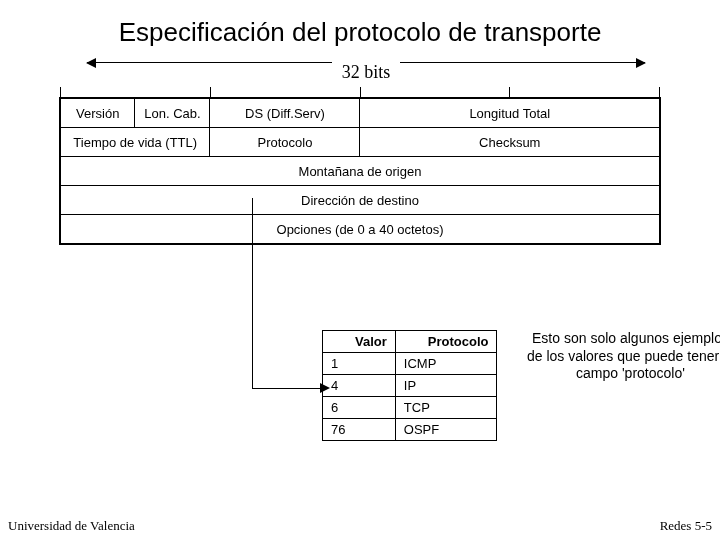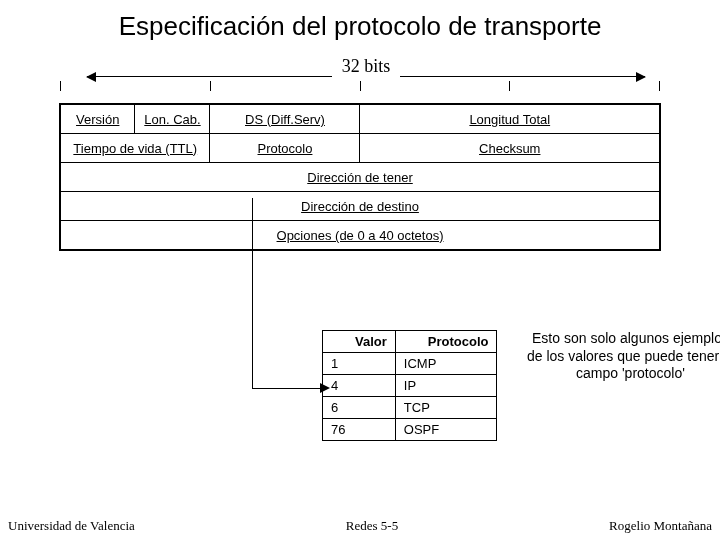--- a/index.html
+++ b/index.html
@@ -8,25 +8,25 @@
     width: 720px;
     height: 540px;
     font-family: Arial, Helvetica, sans-serif;
     background: #fff;
     position: relative;
     overflow: hidden;
   }
   .title {
     text-align: center;
     font-size: 26px;
-    margin-top: 11px;
+    margin-top: 17px;
   }
   .bits-row {
     display: flex;
-    align-items: flex-end;
+    align-items: flex-start;
     justify-content: center;
     margin-top: 14px;
     font-family: "Times New Roman", Times, serif;
     font-size: 18px;
     padding-left: 12px;
   }
   .bits-line {
     height: 1px;
     background: #000;
     flex: 0 0 245px;
@@ -53,25 +53,24 @@
   }
   .tick {
     flex: 1 1 0;
     border-left: 1px solid #000;
     height: 10px;
   }
   .tick:last-child { border-right: 1px solid #000; }
 
   .hdr-table {
     width: 600px;
-    margin: 12px auto;
+    margin: 0 auto;
     border: 2px solid #000;
     border-collapse: collapse;
     table-layout: fixed;
-    text-decoration: underline;
   }
   .hdr-table td {
     border: 1px solid #000;
     font-size: 13px;
     text-align: center;
     padding: 3px 2px;
     height: 22px;
     white-space: nowrap;
   }
 
@@ -164,21 +163,21 @@
     <td>Lon. Cab.</td>
     <td>DS (Diff.Serv)</td>
     <td colspan="4">Longitud Total</td>
   </tr>
   <tr>
     <td colspan="2">Tiempo de vida (TTL)</td>
     <td>Protocolo</td>
     <td colspan="4">Checksum</td>
   </tr>
   <tr>
-        <td colspan="7">Dirección de tener</td>
+        <td colspan="7">Montañana de origen</td>
       </tr>
   <tr>
         <td colspan="7">Dirección de destino</td>
       </tr>
   <tr>
         <td colspan="7">Opciones (de 0 a 40 octetos)</td>
       </tr>
 </tbody>
   </table>
 
@@ -212,14 +211,13 @@
           <td>OSPF</td>
         </tr>
   </tbody>
     </table>
   <div class="note">Esto son solo algunos ejemplos de los valores que puede tener el campo 'protocolo'</div>
 </div>
 
 <div class="footer">
   <span>Universidad de Valencia</span>
   <span>Redes 5-5</span>
-  <span>Rogelio Montañana</span>
 </div>
 
 </body></html>

